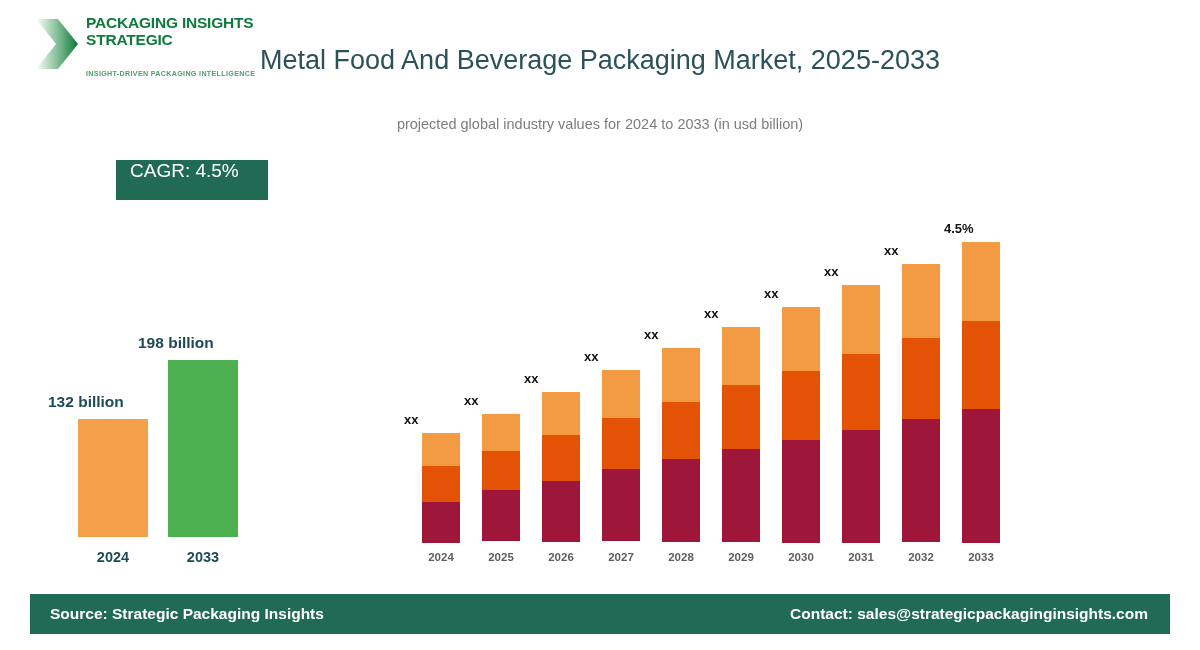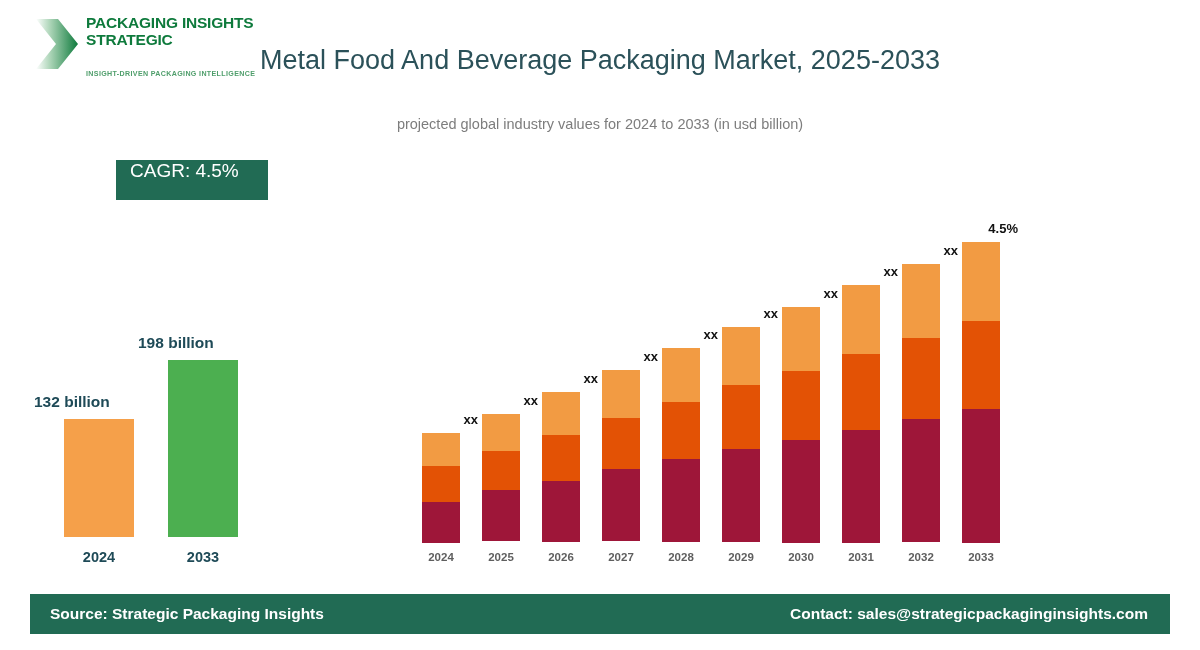--- a/index.html
+++ b/index.html
@@ -153,21 +153,21 @@
     position: absolute;
     bottom: 23px;
     left: 0;
     width: 38px;
   }
   .stk-seg { width: 100%; display: block; }
   .stk-label {
     position: absolute;
     left: -18px;
     width: 74px;
-    text-align: right;
+    text-align: left;
     color: #111111;
     font-size: 13px;
     font-weight: bold;
   }
   .stk-year {
     position: absolute;
     bottom: 2px;
     left: -11px;
     width: 60px;
     text-align: center;
@@ -234,21 +234,21 @@
   </div>
 
   <div id="chart-title">Metal Food And Beverage Packaging Market, 2025-2033</div>
   <div id="chart-subtitle">projected global industry values for 2024 to 2033 (in usd billion)</div>
 
   <div id="cagr-badge">
     <span>CAGR: 4.5%</span>
   </div>
 
   <div id="compare-chart">
-      <div class="cmp-col" style="left: 4px; height: 237px;">
+      <div class="cmp-col" style="left: 18px; height: 237px;">
         <div class="cmp-value" style="bottom: 159px;">132 billion</div>
         <div class="cmp-bar" style="height: 118px; background: rgb(245, 160, 74);"></div>
         <div class="cmp-year">2024</div>
       </div>
       <div class="cmp-col" style="left: 108px; height: 237px;">
         <div class="cmp-value" style="bottom: 218px;">198 billion</div>
         <div class="cmp-bar" style="height: 177px; background: rgb(76, 175, 80);"></div>
         <div class="cmp-year">2033</div>
       </div>
     </div>

